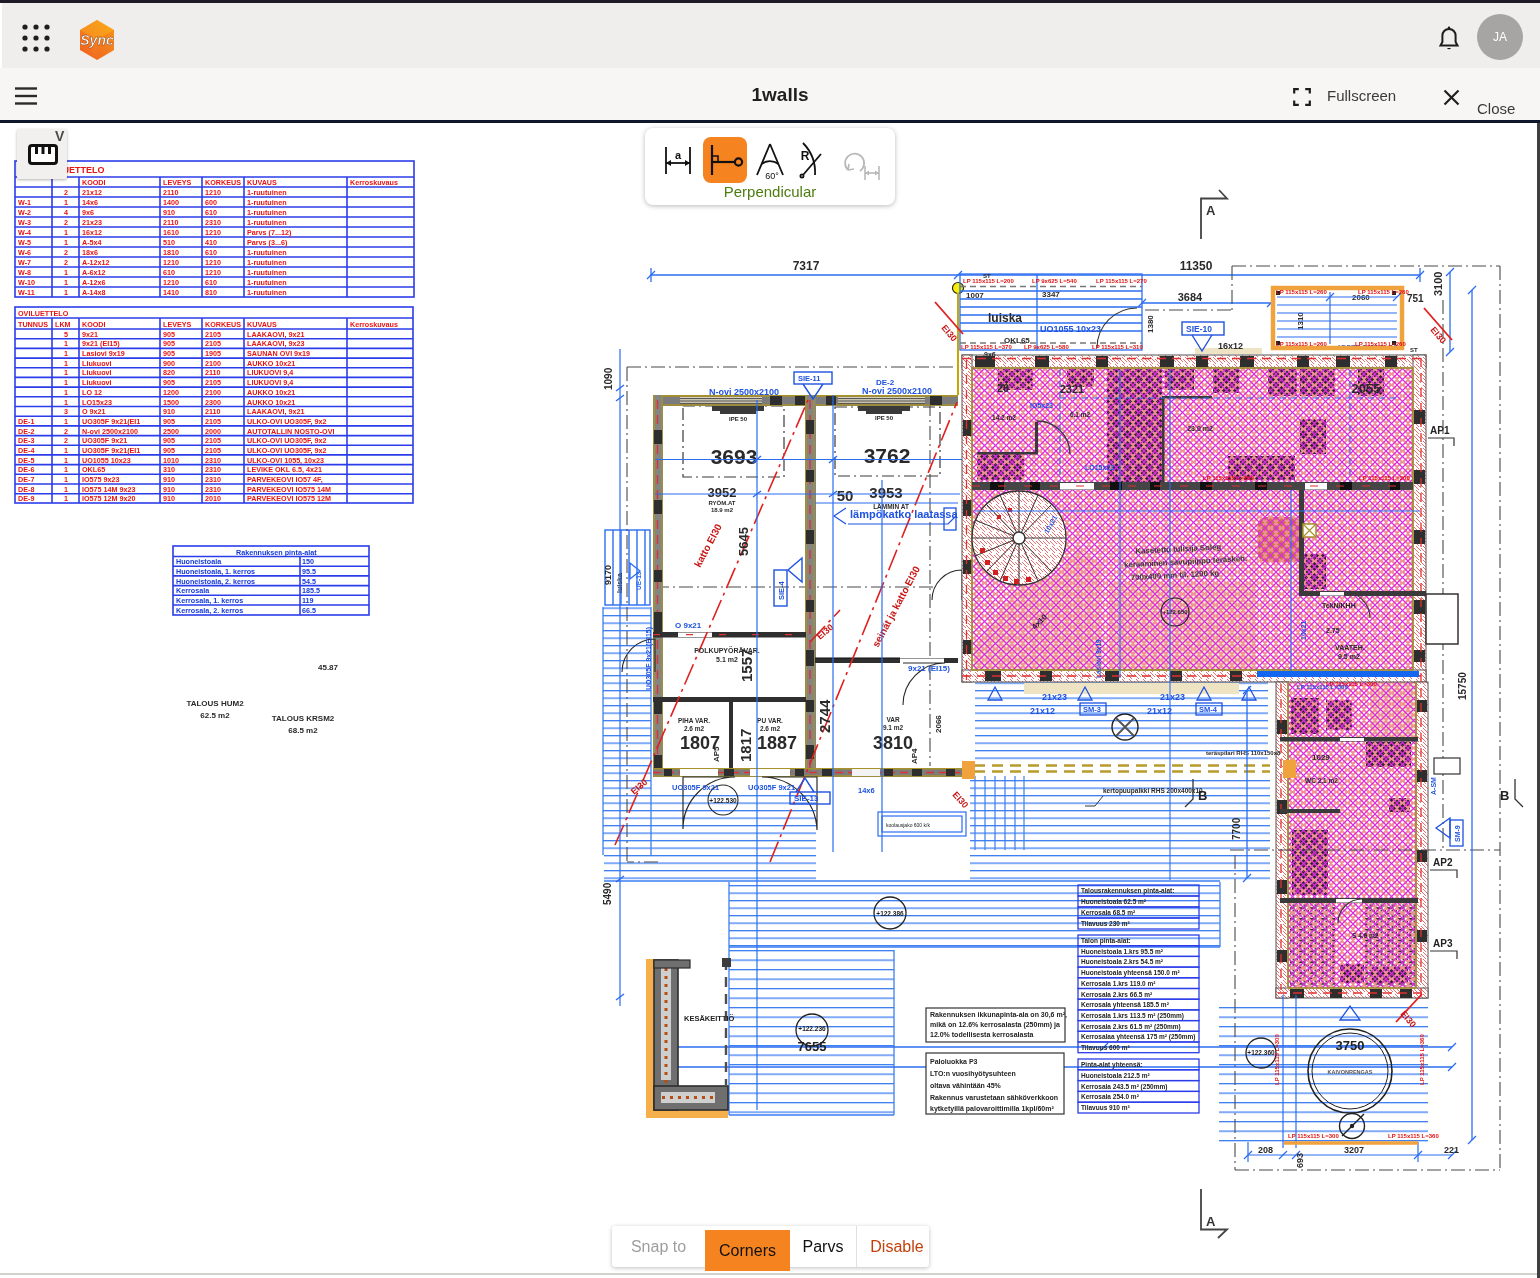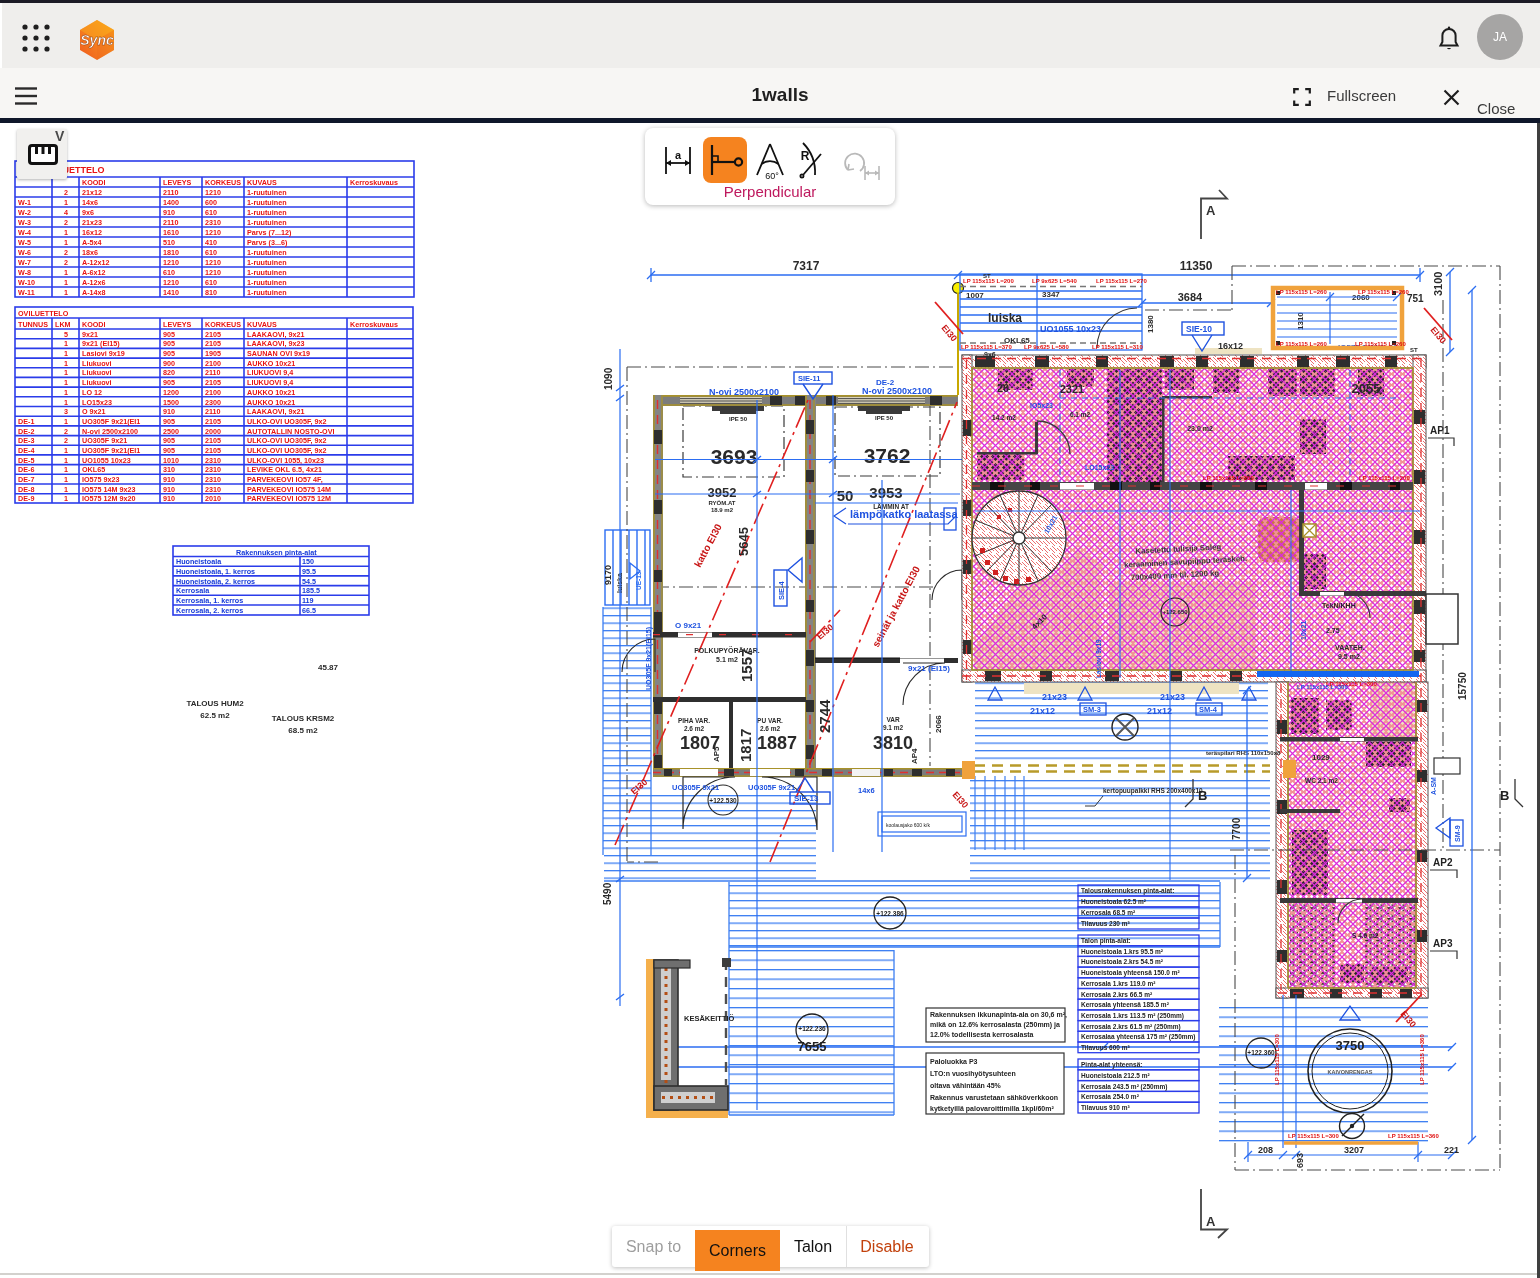--- a/index.html
+++ b/index.html
@@ -1,29 +1,29 @@
 <!DOCTYPE html>
 <html><head>
 <meta charset="utf-8">
 <style>
   html,body{margin:0;padding:0;width:1540px;height:1278px;overflow:hidden;background:#fff;
     font-family:"Liberation Sans", sans-serif;}
   .abs{position:absolute;}
   #topstrip{left:0;top:0;width:1540px;height:3px;background:#1c1b26;}
   #bar1{left:2px;top:3px;width:1540px;height:65px;background:#efeeec;padding-left:10px;}
-  #bar2{left:0;top:68px;width:1540px;height:55px;background:#f7f6f4;border-bottom:5px solid #0f172a;box-sizing:border-box;}
+  #bar2{left:0;top:68px;width:1540px;height:55px;background:#f7f6f4;border-bottom:3px solid #0f172a;box-sizing:border-box;}
   #title{left:0;top:84px;width:1540px;text-align:center;font-size:19px;font-weight:bold;color:#1f1f1f;padding-left:10px;}
   .b2txt{font-size:15px;color:#3a3a3a;}
   #avatar{left:1477px;top:14px;width:46px;height:46px;border-radius:50%;background:#a6a5a4;
     color:#fff;font-size:12px;text-align:center;line-height:46px;}
   #rulerbtn{left:17px;top:129px;width:50px;height:50px;background:#f1f0ee;box-shadow:0 1px 3px rgba(0,0,0,.3);border-radius:2px;}
   #vlabel{left:55px;top:128px;font-size:14px;font-weight:bold;color:#4a4a4a;}
   #toolpanel{left:645px;top:128px;width:250px;height:77px;background:#fff;border-radius:8px;
     box-shadow:0 1px 5px rgba(0,0,0,.28);}
-  #perplabel{left:645px;top:183px;width:250px;text-align:center;font-size:15px;color:#be185d;}
+  #perplabel{left:645px;top:183px;width:250px;text-align:center;font-size:15px;color:#4d7c0f;}
   #snapbar{left:612px;top:1226px;width:317px;height:41px;background:#fff;border-radius:3px;
     box-shadow:0 1px 4px rgba(0,0,0,.25);display:flex;align-items:center;font-size:16px;}
   .snapitem{flex:0 0 auto;text-align:center;line-height:41px;height:41px;}
   #bottline{left:0;top:1273px;width:1540px;height:2px;background:#d3d1cd;}
   #rightline{left:1537px;top:123px;width:3px;height:1155px;background:#3f3f3f;}
   svg text{font-family:"Liberation Sans", sans-serif;}
 </style>
 </head>
 <body>
 <div class="abs" id="topstrip"></div>
@@ -1198,20 +1198,20 @@
       <line x1="220" y1="38" x2="220" y2="52"></line>
         <line x1="234" y1="38" x2="234" y2="52"></line>
       <line x1="220" y1="45" x2="234" y2="45"></line>
       <path d="M220,45 l4,-2.4 v4.8 z M234,45 l-4,-2.4 v4.8 z" fill="#b9b9b9" stroke="none"></path>
     </g>
   </svg>
 </div>
 <div class="abs" id="perplabel">Perpendicular</div>
 
 <div class="abs" id="snapbar">
-  <div class="snapitem" style="width:83px;color:#9e9e9e;">Snap to</div>
+  <div class="snapitem" style="width:93px;color:#9e9e9e;">Snap to</div>
   <div class="snapitem" style="width:85px;background:#f5831f;color:#111;margin-top:8px;">Corners</div>
-  <div class="snapitem" style="width:66px;color:#111;">Talon</div>
+  <div class="snapitem" style="width:66px;color:#111;">Parvs</div>
   <div class="snapitem" style="width:1px;height:41px;background:#e0e0e0;"></div>
   <div class="snapitem" style="width:80px;color:#c2410c;">Disable</div>
 </div>
 <div class="abs" id="bottline"></div>
 <div class="abs" id="rightline"></div>
 
 </body></html>

